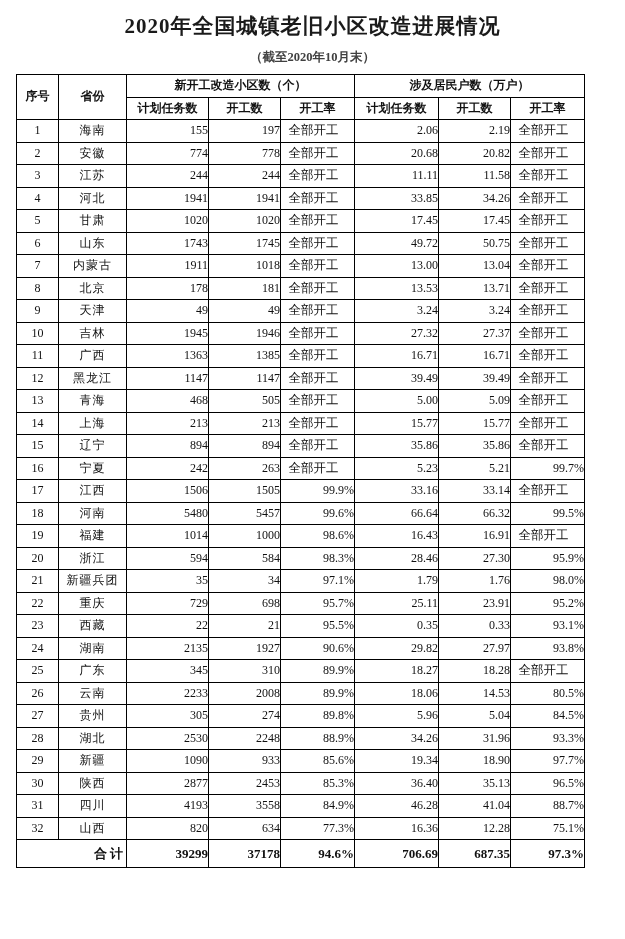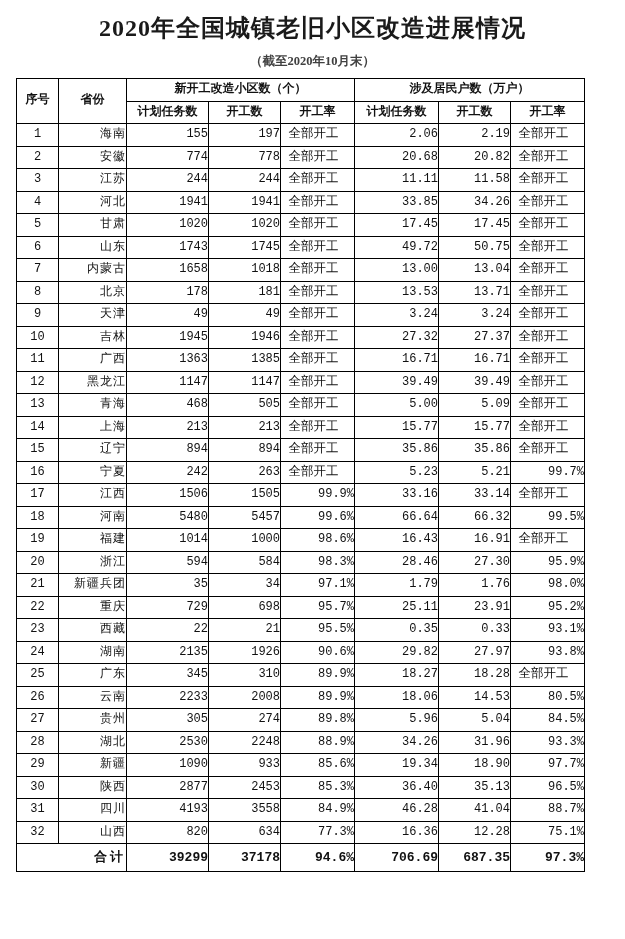--- a/index.html
+++ b/index.html
@@ -17,21 +17,21 @@
   .page {
     position: relative;
     width: 625px;
     height: 939px;
     box-sizing: border-box;
     padding: 0;
   }
   .doc-title {
     text-align: center;
     font-family: "Liberation Serif", serif;
-    font-size: 24px;
+    font-size: 21px;
     font-weight: bold;
     letter-spacing: 1px;
     color: #1a1a1a;
     margin: 12px 0 0 0;
     padding: 0 10px;
   }
   .doc-subtitle {
     text-align: center;
     font-family: "Liberation Serif", serif;
     font-size: 12.5px;
@@ -39,21 +39,21 @@
     color: #404040;
     margin: 9px 0 8px 0;
   }
   .table-wrap {
     padding: 0 16px 0 16px;
   }
   table.main {
     border-collapse: collapse;
     width: 552px;
     table-layout: fixed;
-    font-family: Liberation Mono, monospace;
+    font-family: Liberation Serif, serif;
   }
   table.main th, table.main td {
     border: 1px solid #000000;
     font-size: 12px;
     padding: 0;
     height: 21.5px;
     line-height: 21.5px;
     color: #111111;
   }
   .hdr-big {
@@ -68,21 +68,21 @@
     height: 23px;
     line-height: 23px;
     margin-left: 20px;
   }
   td.num {
     text-align: right;
     padding-right: 7px;
     font-size: 12.5px;
   }
   td.prov {
-    text-align: right;
+    text-align: center;
     font-size: 12.5px;
     letter-spacing: 1px;
   }
   td.idx {
     text-align: center;
     font-size: 12.5px;
   }
   td.rate {
     text-align: right;
     padding-right: 7px;
@@ -205,21 +205,21 @@
             <td class="num">1743</td>
             <td class="num">1745</td>
             <td class="rate full">全部开工</td>
             <td class="num">49.72</td>
             <td class="num">50.75</td>
             <td class="rate full">全部开工</td>
           </tr>
           <tr>
             <td class="idx">7</td>
             <td class="prov">内蒙古</td>
-            <td class="num">1658</td>
+            <td class="num">1911</td>
             <td class="num">1018</td>
             <td class="rate full">全部开工</td>
             <td class="num">13.00</td>
             <td class="num">13.04</td>
             <td class="rate full">全部开工</td>
           </tr>
           <tr>
             <td class="idx">8</td>
             <td class="prov">北京</td>
             <td class="num">178</td>
@@ -376,21 +376,21 @@
             <td class="num">21</td>
             <td class="rate">95.5%</td>
             <td class="num">0.35</td>
             <td class="num">0.33</td>
             <td class="rate">93.1%</td>
           </tr>
           <tr>
             <td class="idx">24</td>
             <td class="prov">湖南</td>
             <td class="num">2135</td>
-            <td class="num">1926</td>
+            <td class="num">1927</td>
             <td class="rate">90.6%</td>
             <td class="num">29.82</td>
             <td class="num">27.97</td>
             <td class="rate">93.8%</td>
           </tr>
           <tr>
             <td class="idx">25</td>
             <td class="prov">广东</td>
             <td class="num">345</td>
             <td class="num">310</td>

